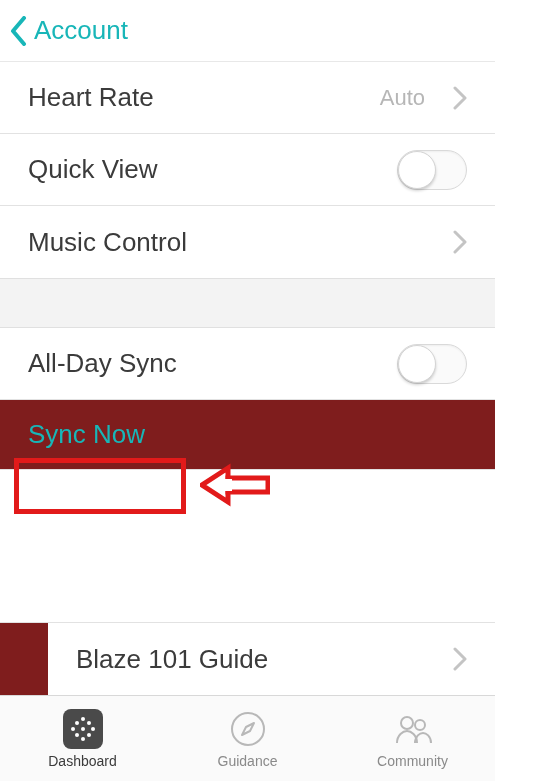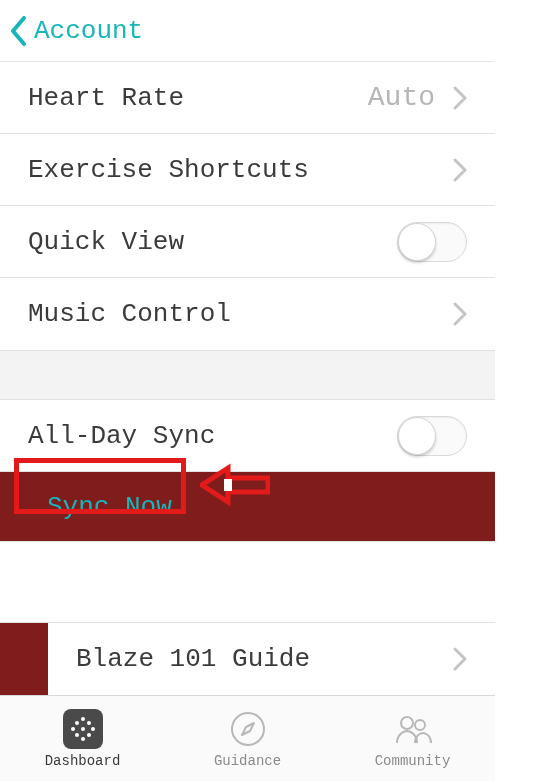--- a/index.html
+++ b/index.html
@@ -1,52 +1,52 @@
 <!DOCTYPE html>
 <html><head>
 <meta charset="utf-8">
 <style>
   * { box-sizing: border-box; margin: 0; padding: 0; }
   html, body { width: 533px; height: 781px; font-family: -apple-system, Helvetica, Arial, sans-serif; background: #fff; }
-  .container { width: 495px; height: 781px; display: flex; flex-direction: column; position: relative; font-family: Liberation Mono, monospace; }
+  .container { width: 495px; height: 781px; display: flex; flex-direction: column; position: relative; }
 
   
   .header { height: 62px; display: flex; align-items: center; padding: 0 10px; border-bottom: 1px solid #e8e8e8; background: #fff; }
   .back-chevron { width: 18px; height: 30px; margin-right: 6px; }
   .header-title { font-size: 26px; font-weight: 400; color: #18b6b8; }
 
   
   .section { background: #7f1d1d; }
   .gap { height: 50px; background: #f3f3f3; border-top: 1px solid #e0e0e0; border-bottom: 1px solid #e0e0e0; }
   .gap-big { flex: 1; background: #fff; }
 
   .row {
     display: flex; align-items: center; justify-content: space-between;
     padding: 0 28px; height: 72px; border-bottom: 1px solid #e2e2e2; background:#fff;
   }
   .row:last-child { border-bottom: none; }
   .row-label { font-size: 26px; color: #3b3b3b; font-weight: 400; }
-  .row-value { font-size: 28px; color: #b6b6b6; margin-right: 18px; }
+  .row-value { font-size: 22px; color: #b6b6b6; margin-right: 28px; }
   .row-right { display: flex; align-items: center; }
   .chevron { width: 14px; height: 24px; }
   .chevron svg { display:block; }
 
   .toggle {
     width: 70px; height: 40px; border-radius: 20px; background: #fafafa;
     border: 1px solid #d9d9d9; position: relative;
     box-shadow: inset 0 1px 2px rgba(0,0,0,0.05);
   }
   .toggle-knob {
     position: absolute; top: 0px; left: 0px; width: 38px; height: 38px;
     border-radius: 50%; background: #fff; border: 1px solid #d4d4d4;
     box-shadow: 0 2px 3px rgba(0,0,0,0.18);
   }
 
   .sync-row { height: 70px; display:flex; align-items:center; padding: 0 28px; border-bottom:1px solid #e2e2e2; position:relative;}
-  .sync-label { font-size: 26px; color: #18b6b8; margin-left: 19px; }
+  .sync-label { font-size: 26px; color: #18b6b8; }
 
   
   .annotation-box {
     position: absolute; left: 14px; top: 458px; width: 172px; height: 56px;
     border: 5px solid #e21a1a; pointer-events: none;
   }
   .annotation-arrow {
     position: absolute; left: 200px; top: 460px; width: 70px; height: 50px; pointer-events:none;
   }
 
@@ -81,30 +81,20 @@
         </svg>
     </div>
     <div class="header-title">Account</div>
   </div>
 
   <div class="section">
     <div class="row">
       <span class="row-label">Heart Rate</span>
       <span class="row-right">
         <span class="row-value">Auto</span>
-        <span class="chevron">
-          <svg viewBox="0 0 14 24">
-              <polyline points="2,2 12,12 2,22" fill="none" stroke="#c4c4c4" stroke-width="3" stroke-linecap="round" stroke-linejoin="round"></polyline>
-            </svg>
-        </span>
-      </span>
-    </div>
-    <div class="row">
-      <span class="row-label">Exercise Shortcuts</span>
-      <span class="row-right">
         <span class="chevron">
           <svg viewBox="0 0 14 24">
               <polyline points="2,2 12,12 2,22" fill="none" stroke="#c4c4c4" stroke-width="3" stroke-linecap="round" stroke-linejoin="round"></polyline>
             </svg>
         </span>
       </span>
     </div>
     <div class="row">
       <span class="row-label">Quick View</span>
       <span class="row-right">

